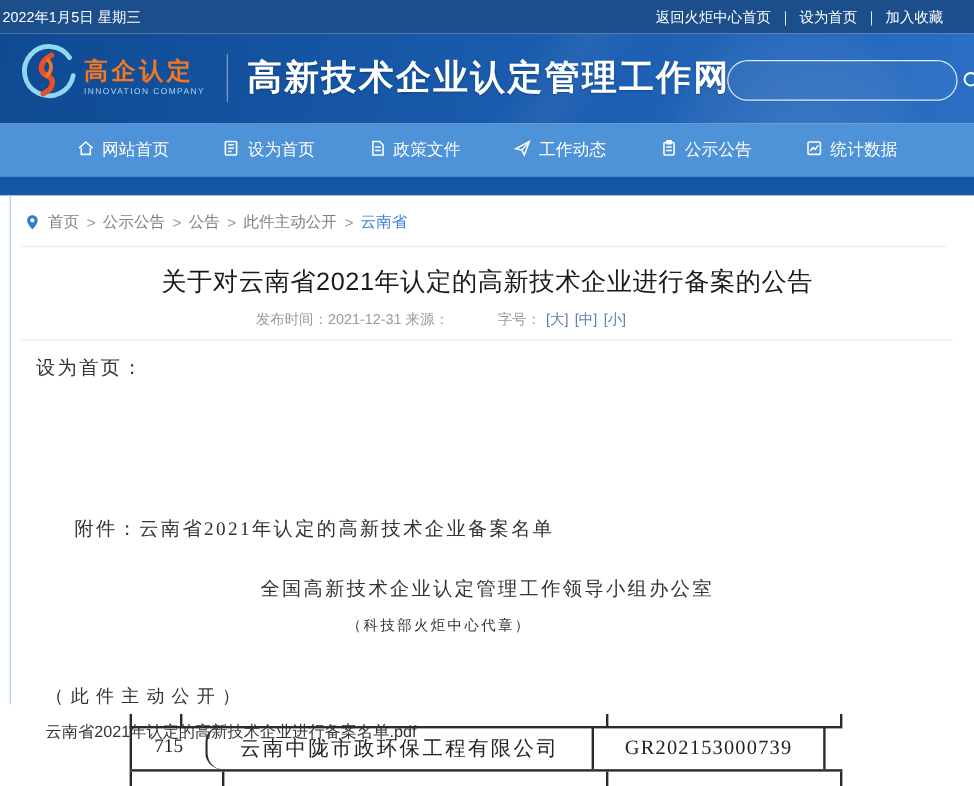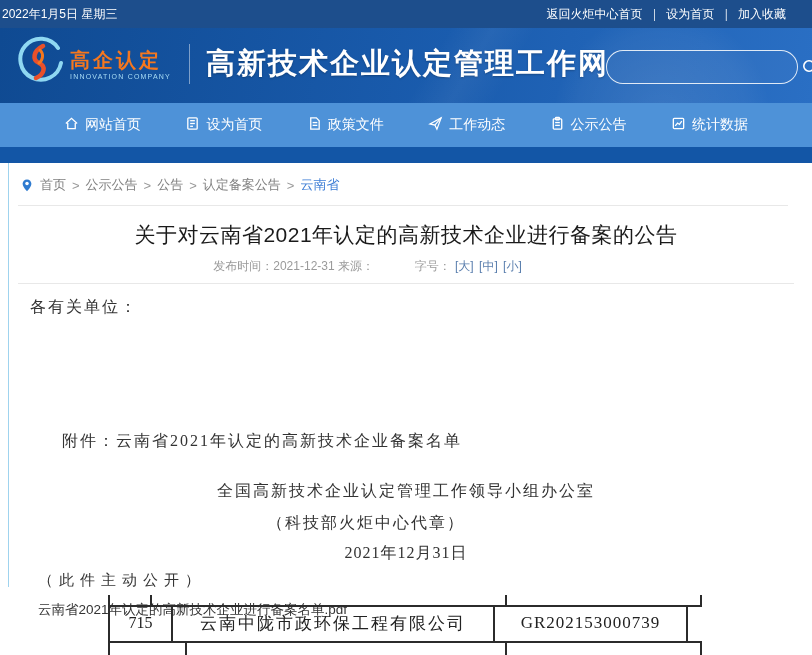--- a/index.html
+++ b/index.html
@@ -65,38 +65,38 @@
   .art-meta .fsz { color:#5b7fae; cursor:pointer; margin:0 1px; }
   .sep2 { position:absolute; left:18px; top:120px; width:776px; height:1px; background:#e8e8e8; }
 
   .body-serif { font-family:"Liberation Serif","DejaVu Serif",serif; color:#333; }
   .salutation { position:absolute; left:30px; top:134px; font-size:16px; letter-spacing:2px; }
   .paragraph { position:absolute; left:30px; top:164px; width:766px; font-size:16px;
     line-height:31px; letter-spacing:2.2px; text-align:justify; text-indent:2em; }
   .attach-line { position:absolute; left:30px; top:268px; font-size:16px; letter-spacing:2px; text-indent:2em; }
 
   .sig1 { position:absolute; left:0; top:318px; width:812px; text-align:center; font-size:16px; letter-spacing:2px; }
-  .sig2 { position:absolute; left:0; top:350px; width:732px; text-align:center; font-size:16px; letter-spacing:2px; }
+  .sig2 { position:absolute; left:0; top:350px; width:732px; text-align:center; font-size:12px; letter-spacing:2px; }
   .sig3 { position:absolute; left:0; top:380px; width:812px; text-align:center; font-size:16px; letter-spacing:1px; }
 
   .disclosure { position:absolute; left:38px; top:408px; font-size:15px; letter-spacing:6px; }
   .pdf-link { position:absolute; left:38px; top:438px; font-size:13.5px; color:#333;
     font-family:"Liberation Sans",sans-serif; cursor:pointer; }
 
   
   .tbl { position:absolute; left:108px; top:432px; width:594px; height:60px;
     font-family:"Liberation Serif","DejaVu Serif",serif; color:#222; }
   .tbl .stub { position:absolute; width:2px; background:#2b2b2b; }
   .tbl .hline { position:absolute; left:0; width:594px; height:2px; background:#2b2b2b; }
   .trow { position:absolute; left:0; top:10px; width:594px; height:36px; display:flex; }
   .tcell { border-left:2px solid #2b2b2b; display:flex; align-items:center; justify-content:center;
     font-size:17px; }
   .tcell:last-child { border-right:2px solid #2b2b2b; }
   .c-idx { width:63px; font-size:16px; }
-  .c-name { width:322px; letter-spacing:2px; }
+  .c-name { width:322px; letter-spacing:2px;border-radius:14px; }
   .c-code { width:195px; letter-spacing:1px; }
 </style>
 </head>
 <body>
 
 <div class="page">
 
   <div class="topbar">
     <span>2022年1月5日 星期三</span>
     <span class="tlinks">
@@ -209,21 +209,21 @@
           <path d="M8 1.5 C5 1.5 3 3.8 3 6.5 C3 10.2 8 15 8 15 C8 15 13 10.2 13 6.5 C13 3.8 11 1.5 8 1.5 Z" fill="#2f7bd0"></path>
           <circle cx="8" cy="6.3" r="2" fill="#fff"></circle>
         </svg>
       </span>
       <span class="bc-link">首页</span>
       <span class="bc-sep">&gt;</span>
       <span class="bc-link">公示公告</span>
       <span class="bc-sep">&gt;</span>
       <span class="bc-link">公告</span>
       <span class="bc-sep">&gt;</span>
-      <span class="bc-link">认定备案公告</span>
+      <span class="bc-link">此件主动公开</span>
       <span class="bc-sep">&gt;</span>
       <span class="bc-current">云南省</span>
     </div>
 
     <div class="sep1"></div>
 
     <div class="art-title">关于对云南省2021年认定的高新技术企业进行备案的公告</div>
 
     <div class="art-meta">
       <span>发布时间：2021-12-31</span>
@@ -231,26 +231,25 @@
       <span>来源：</span>
       <span class="gap"></span>
       <span>字号：</span>
       <span class="fsz">[大]</span>
       <span class="fsz">[中]</span>
       <span class="fsz">[小]</span>
     </div>
 
     <div class="sep2"></div>
 
-    <div class="salutation body-serif">各有关单位：</div>
+    <div class="salutation body-serif">设为首页：</div>
     <div class="attach-line body-serif">附件：云南省2021年认定的高新技术企业备案名单</div>
 
     <div class="sig1 body-serif">全国高新技术企业认定管理工作领导小组办公室</div>
     <div class="sig2 body-serif">（科技部火炬中心代章）</div>
-    <div class="sig3 body-serif">2021年12月31日</div>
 
     <div class="disclosure body-serif">（此件主动公开）</div>
     <div class="pdf-link">云南省2021年认定的高新技术企业进行备案名单.pdf</div>
 
     <div class="tbl">
 
       <div class="stub" style="left:0;   top:0; height:10px;"></div>
       <div class="stub" style="left:42px; top:0; height:10px;"></div>
       <div class="stub" style="left:397px;top:0; height:10px;"></div>
       <div class="stub" style="left:592px;top:0; height:10px;"></div>

